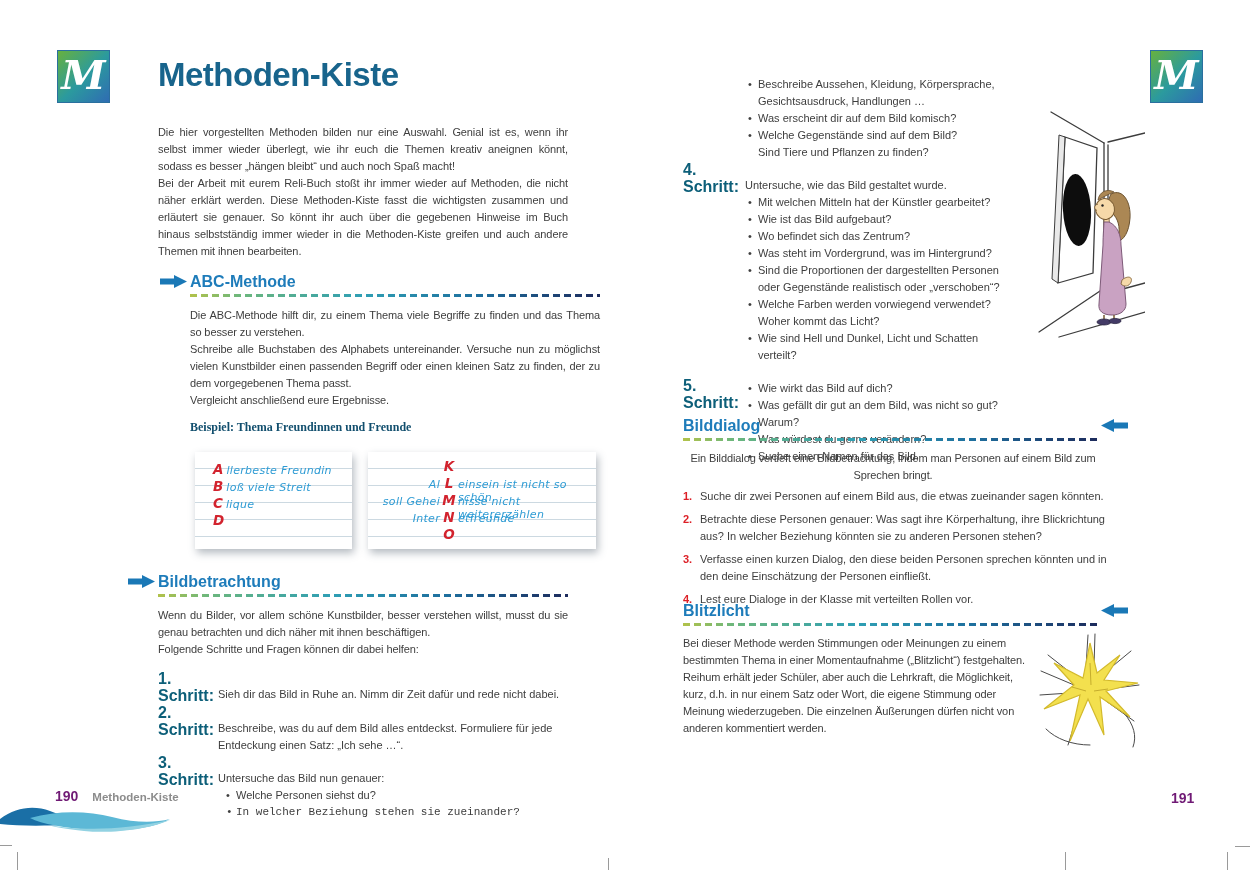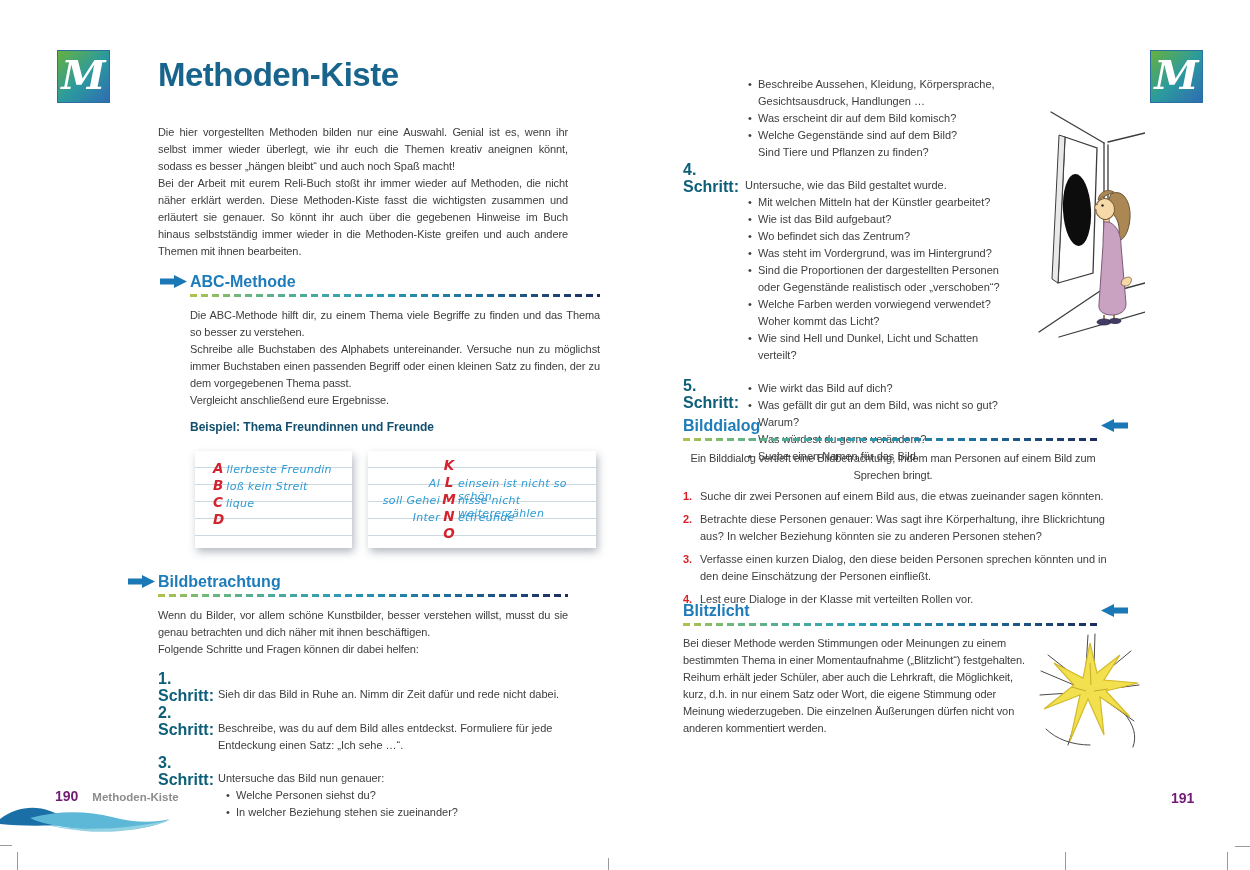--- a/index.html
+++ b/index.html
@@ -71,33 +71,33 @@
     </div>
 
     <div class="sect" style="left:150px;top:272px;width:410px;margin-left:40px;">
       <svg class="arrow" style="left:-30px;" width="27" height="13" viewBox="0 0 27 13">
         <polygon points="0,3.5 14,3.5 14,0 27,6.5 14,13 14,9.5 0,9.5" fill="#1a78b6"></polygon>
       </svg>
       <h2>ABC-Methode</h2>
       <div class="dash" style="width:410px;"></div>
       <div class="body-txt just" style="margin-top:10px;">
         <p>Die ABC-Methode hilft dir, zu einem Thema viele Begriffe zu finden und das Thema so besser zu verstehen.</p>
-        <p>Schreibe alle Buchstaben des Alphabets untereinander. Versuche nun zu möglichst immer Buchstaben einen passenden Begriff oder einen kleinen Satz zu finden, der zu dem vorgegebenen Thema passt.</p>
+        <p>Schreibe alle Buchstaben des Alphabets untereinander. Versuche nun zu möglichst vielen Kunstbilder einen passenden Begriff oder einen kleinen Satz zu finden, der zu dem vorgegebenen Thema passt.</p>
         <p>Vergleicht anschließend eure Ergebnisse.</p>
       </div>
-      <div style="margin-top:11px;font-size:12px;font-weight:bold;color:#124f6e;">Beispiel: Thema Freundinnen und Freunde</div>
+      <div style="margin-top:11px;font-size:12px;font-weight:bold;color:#124f6e;font-family:Liberation Serif, serif;">Beispiel: Thema Freundinnen und Freunde</div>
       <div class="cards" style="margin-left:5px;">
         <div class="card card1">
           <div class="hw-row">
               <span class="hw-letter">A</span>
               <span class="hw-text">llerbeste Freundin</span>
             </div>
           <div class="hw-row">
               <span class="hw-letter">B</span>
-              <span class="hw-text">loß kein Streit</span>
+              <span class="hw-text">loß viele Streit</span>
             </div>
           <div class="hw-row">
               <span class="hw-letter">C</span>
               <span class="hw-text">lique</span>
             </div>
           <div class="hw-row">
               <span class="hw-letter">D</span>
               <span class="hw-text"></span>
             </div>
         </div>
@@ -148,21 +148,21 @@
         </div>
         <div class="step">
           <span class="slabel">2. Schritt:</span>
           <div class="scontent">Beschreibe, was du auf dem Bild alles entdeckst. Formuliere für jede Entdeckung einen Satz: „Ich sehe …“.</div>
         </div>
         <div class="step">
           <span class="slabel">3. Schritt:</span>
           <div class="scontent">
             <div>Untersuche das Bild nun genauer:</div>
             <div class="bullet" style="margin-left:5px;">Welche Personen siehst du?</div>
-            <div class="bullet" style="margin-left:5px;">In welcher Beziehung stehen sie zueinander?</div>
+            <div class="bullet" style="margin-left:5px;font-family:Liberation Mono, monospace;">In welcher Beziehung stehen sie zueinander?</div>
           </div>
         </div>
       </div>
     </div>
 
     <svg style="position:absolute;left:0;top:800px;" width="175" height="34" viewBox="0 0 175 34">
       <path d="M0 19 C16 7 34 5 50 11 C66 17 80 21 98 21 C70 26 28 27 0 24 Z" fill="#1a6fa6"></path>
       <path d="M30 18 C58 10 88 11 112 17 C136 23 154 23 170 19 C152 29 120 32 94 30 C64 28 42 24 30 18 Z" fill="#5cb8d6"></path>
       <path d="M48 25 C80 31 126 30 170 20 C150 29 112 34 84 31 C66 29 54 27 48 25 Z" fill="#92d2e2"></path>
     </svg>

